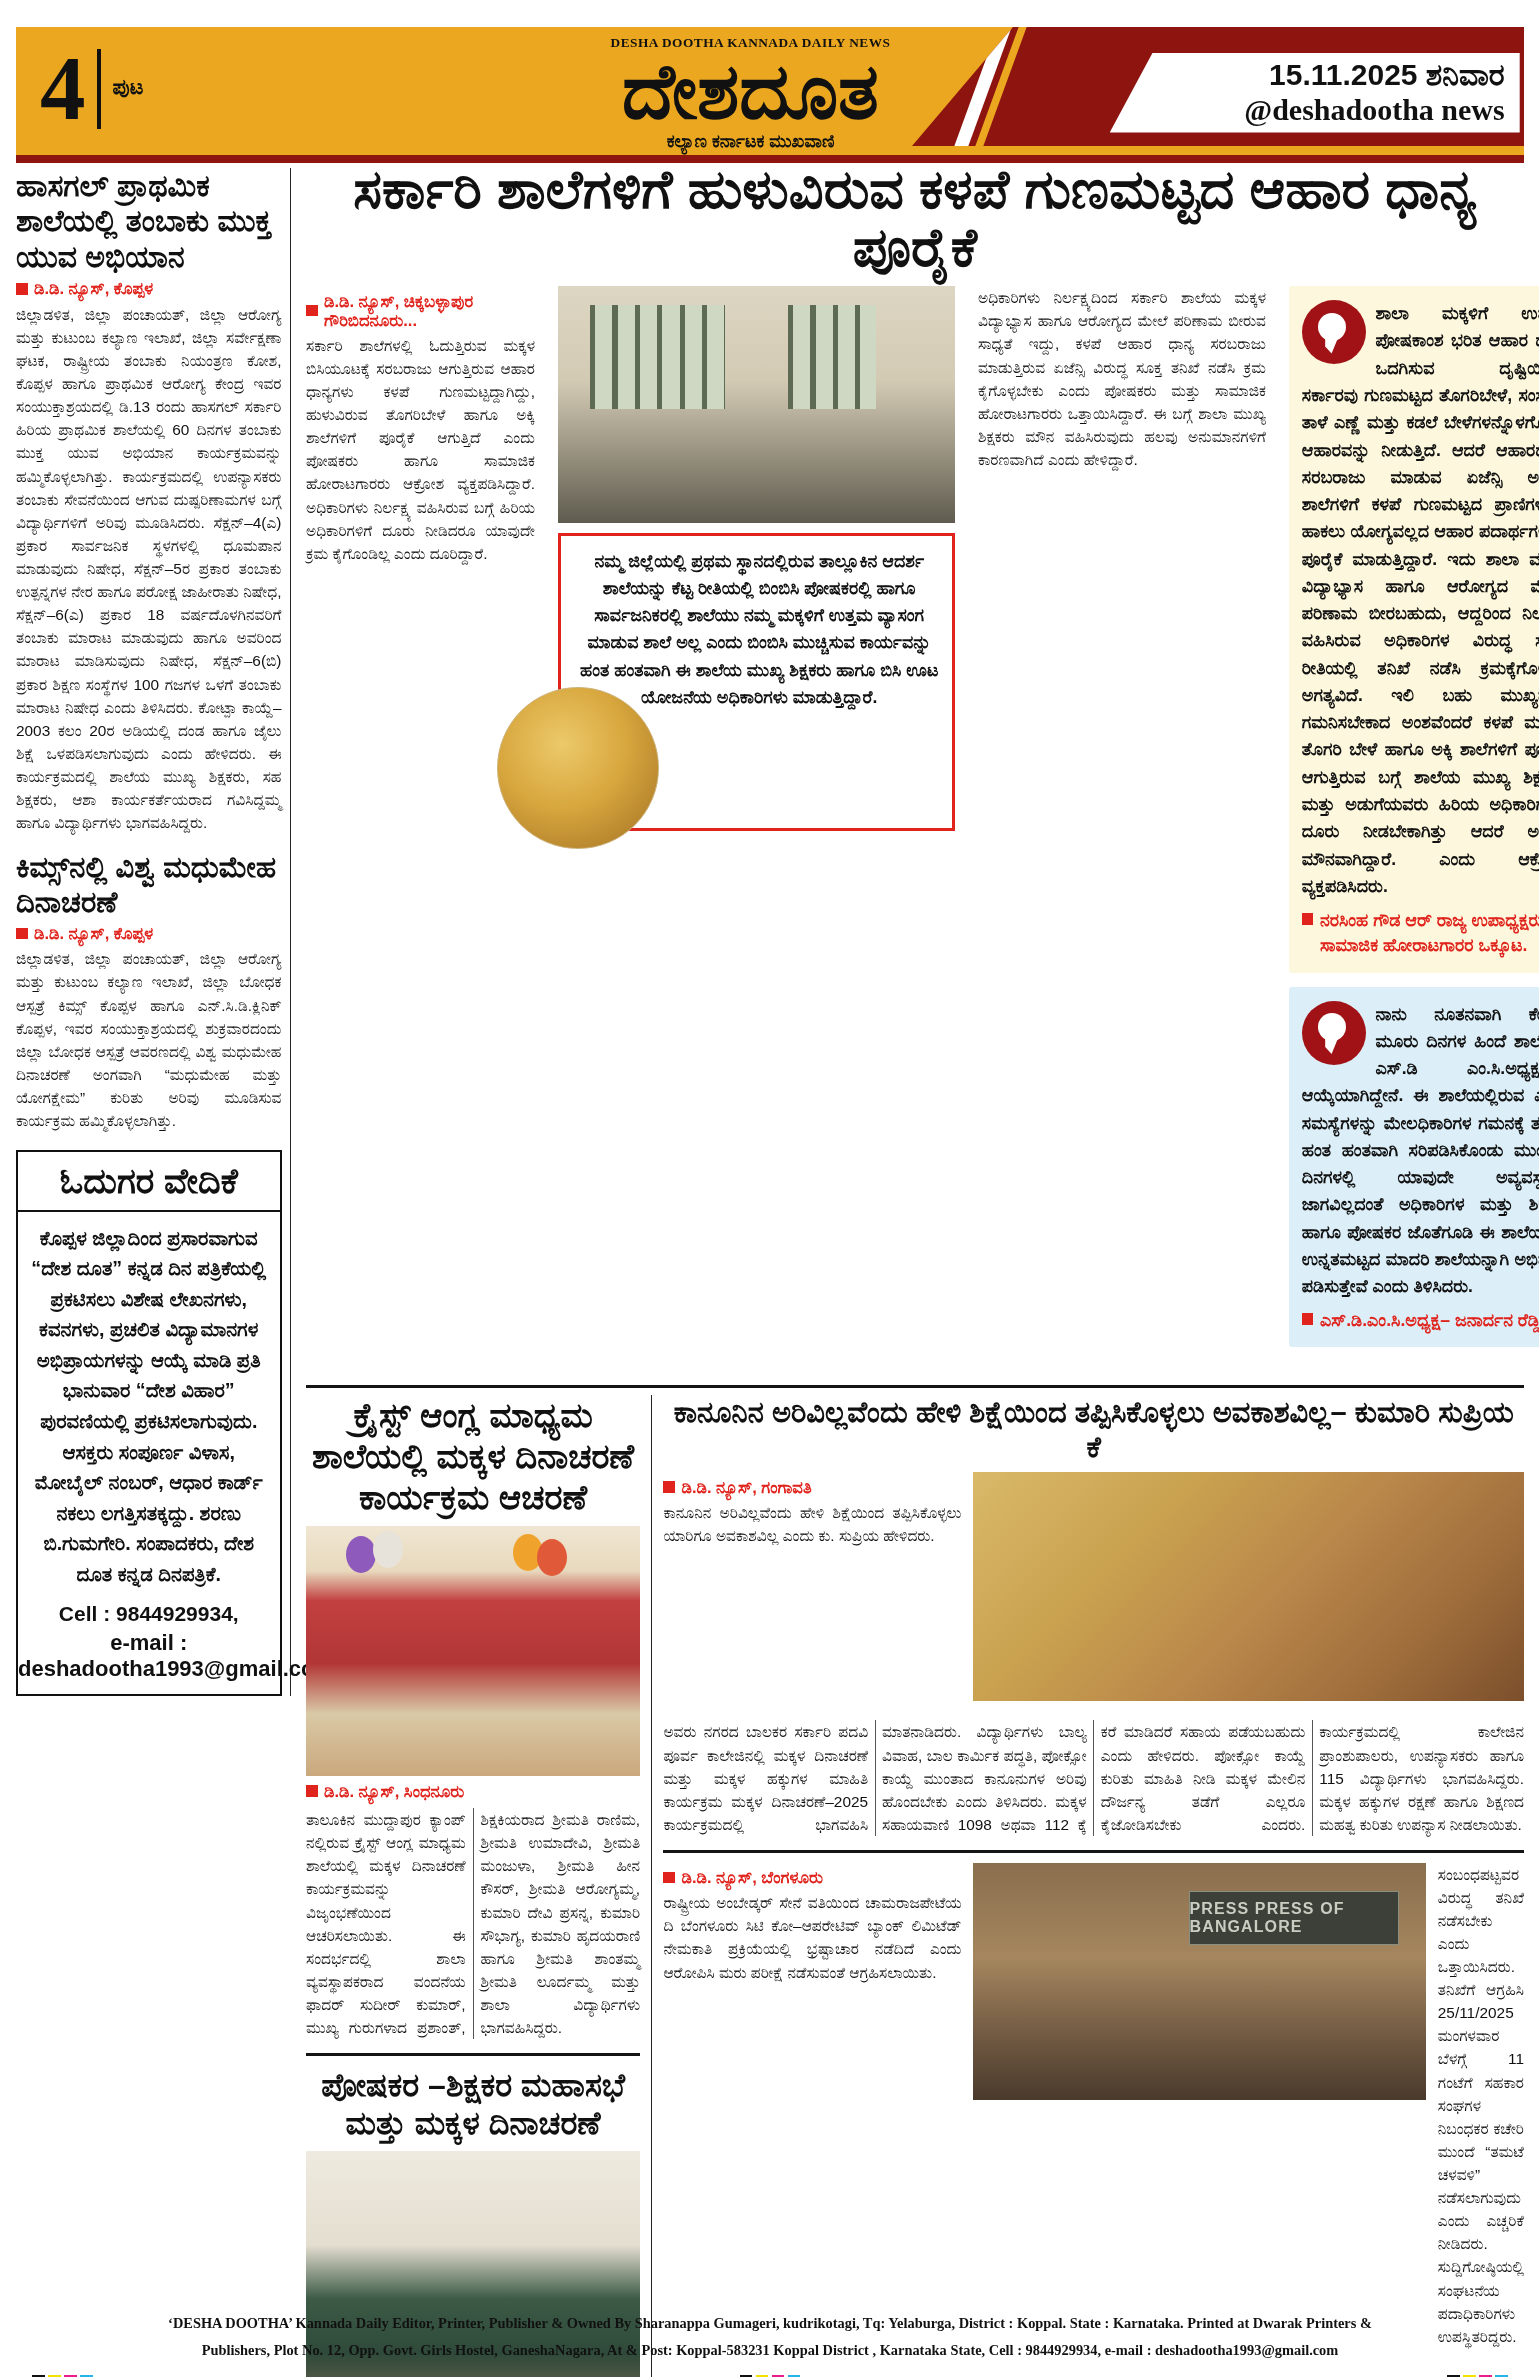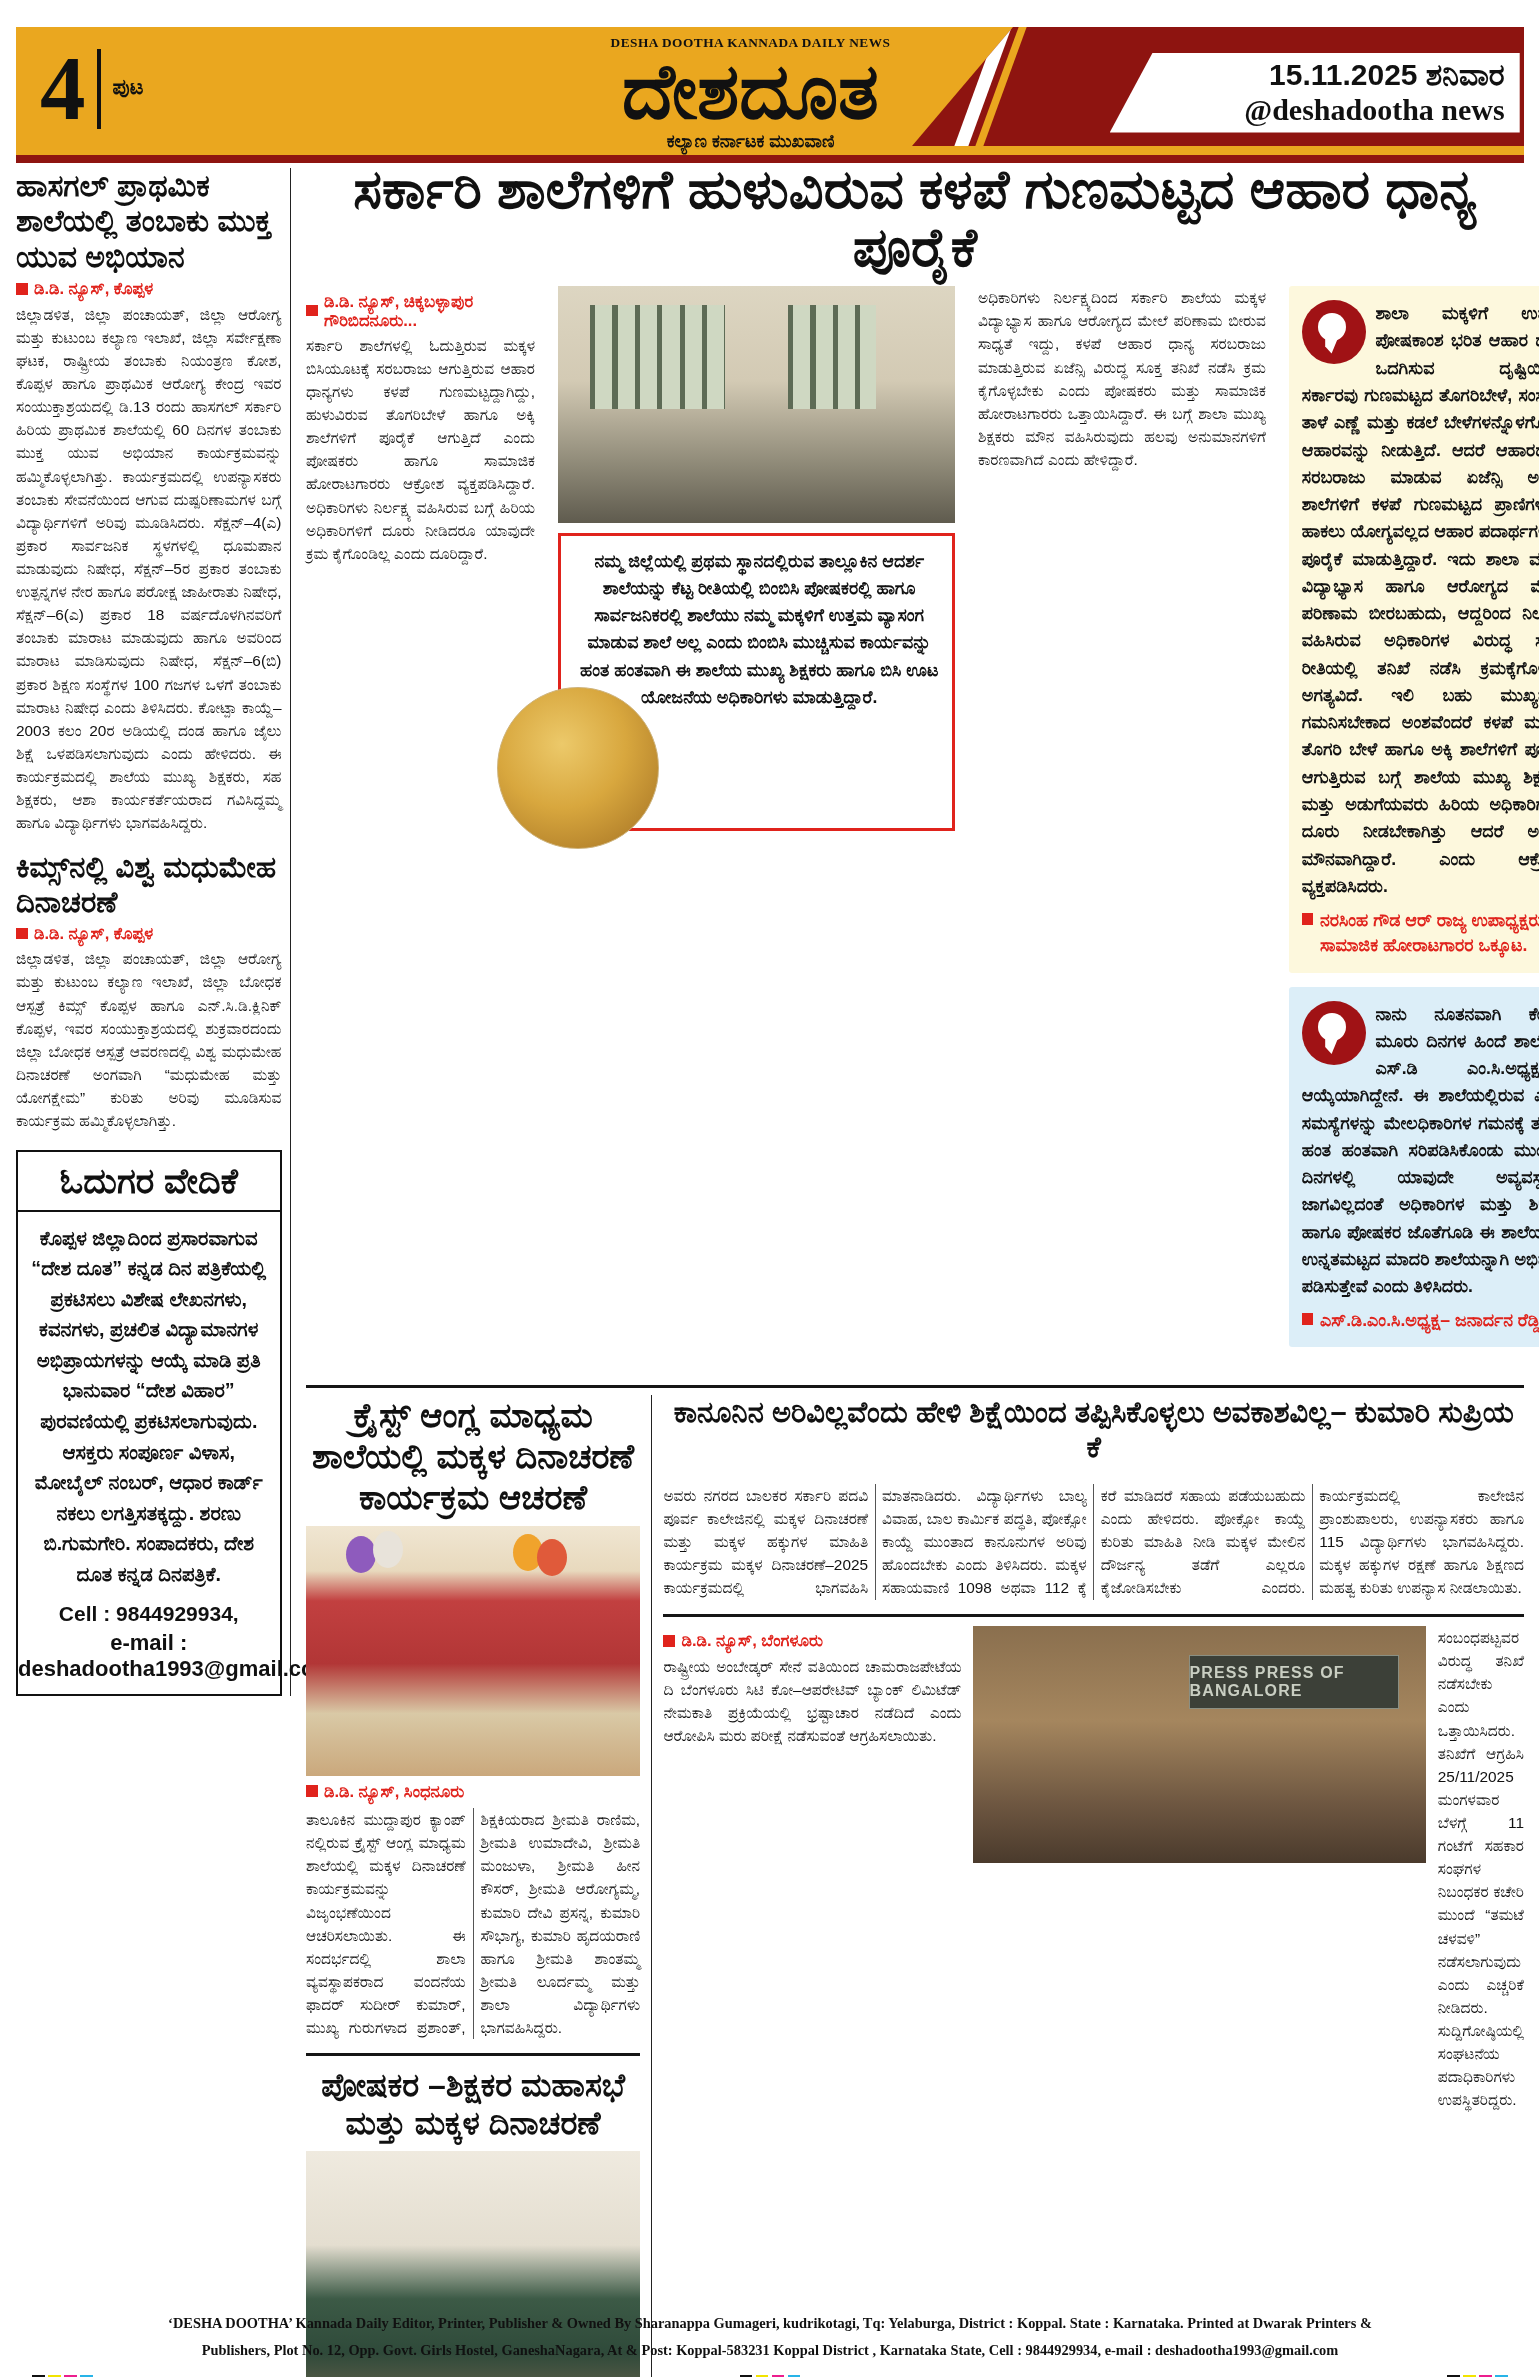--- a/index.html
+++ b/index.html
@@ -221,20 +221,32 @@
         <div>
           <h2 style="font-size:32px;">ಪೋಷಕರ –ಶಿಕ್ಷಕರ ಮಹಾಸಭೆ ಮತ್ತು ಮಕ್ಕಳ ದಿನಾಚರಣೆ</h2>
           <div class="photo photo-parents"></div>
 
         </div>
       </div>
 
       <div class="band-right">
         <div>
           <h2 style="font-size:29px;">ಕಾನೂನಿನ ಅರಿವಿಲ್ಲವೆಂದು ಹೇಳಿ ಶಿಕ್ಷೆಯಿಂದ ತಪ್ಪಿಸಿಕೊಳ್ಳಲು ಅವಕಾಶವಿಲ್ಲ– ಕುಮಾರಿ ಸುಪ್ರಿಯ ಕೆ</h2>
+          <div class="law-top">
+            <div class="law-left">
+              <div class="byline">
+                <span class="sq"></span>
+                <span>ಡಿ.ಡಿ. ನ್ಯೂಸ್, ಗಂಗಾವತಿ</span>
+              </div>
+              <div class="bodytext">ಕಾನೂನಿನ ಅರಿವಿಲ್ಲವೆಂದು ಹೇಳಿ ಶಿಕ್ಷೆಯಿಂದ ತಪ್ಪಿಸಿಕೊಳ್ಳಲು ಯಾರಿಗೂ ಅವಕಾಶವಿಲ್ಲ ಎಂದು ಕು. ಸುಪ್ರಿಯ ಹೇಳಿದರು.</div>
+            </div>
+            <div class="law-photo-wrap">
+              <div class="photo photo-law"></div>
+            </div>
+          </div>
           <div class="bodytext cols4">ಅವರು ನಗರದ ಬಾಲಕರ ಸರ್ಕಾರಿ ಪದವಿ ಪೂರ್ವ ಕಾಲೇಜಿನಲ್ಲಿ ಮಕ್ಕಳ ದಿನಾಚರಣೆ ಮತ್ತು ಮಕ್ಕಳ ಹಕ್ಕುಗಳ ಮಾಹಿತಿ ಕಾರ್ಯಕ್ರಮ ಮಕ್ಕಳ ದಿನಾಚರಣೆ–2025 ಕಾರ್ಯಕ್ರಮದಲ್ಲಿ ಭಾಗವಹಿಸಿ ಮಾತನಾಡಿದರು. ವಿದ್ಯಾರ್ಥಿಗಳು ಬಾಲ್ಯ ವಿವಾಹ, ಬಾಲ ಕಾರ್ಮಿಕ ಪದ್ಧತಿ, ಪೋಕ್ಸೋ ಕಾಯ್ದೆ ಮುಂತಾದ ಕಾನೂನುಗಳ ಅರಿವು ಹೊಂದಬೇಕು ಎಂದು ತಿಳಿಸಿದರು. ಮಕ್ಕಳ ಸಹಾಯವಾಣಿ 1098 ಅಥವಾ 112 ಕ್ಕೆ ಕರೆ ಮಾಡಿದರೆ ಸಹಾಯ ಪಡೆಯಬಹುದು ಎಂದು ಹೇಳಿದರು. ಪೋಕ್ಸೋ ಕಾಯ್ದೆ ಕುರಿತು ಮಾಹಿತಿ ನೀಡಿ ಮಕ್ಕಳ ಮೇಲಿನ ದೌರ್ಜನ್ಯ ತಡೆಗೆ ಎಲ್ಲರೂ ಕೈಜೋಡಿಸಬೇಕು ಎಂದರು. ಕಾರ್ಯಕ್ರಮದಲ್ಲಿ ಕಾಲೇಜಿನ ಪ್ರಾಂಶುಪಾಲರು, ಉಪನ್ಯಾಸಕರು ಹಾಗೂ 115 ವಿದ್ಯಾರ್ಥಿಗಳು ಭಾಗವಹಿಸಿದ್ದರು. ಮಕ್ಕಳ ಹಕ್ಕುಗಳ ರಕ್ಷಣೆ ಹಾಗೂ ಶಿಕ್ಷಣದ ಮಹತ್ವ ಕುರಿತು ಉಪನ್ಯಾಸ ನೀಡಲಾಯಿತು.</div>
         </div>
         <hr class="hrule">
         <div>
           <div class="bank-flex">
             <div class="bank-left">
               <div class="byline">
                 <span class="sq"></span>
                 <span>ಡಿ.ಡಿ. ನ್ಯೂಸ್, ಬೆಂಗಳೂರು</span>
               </div>

